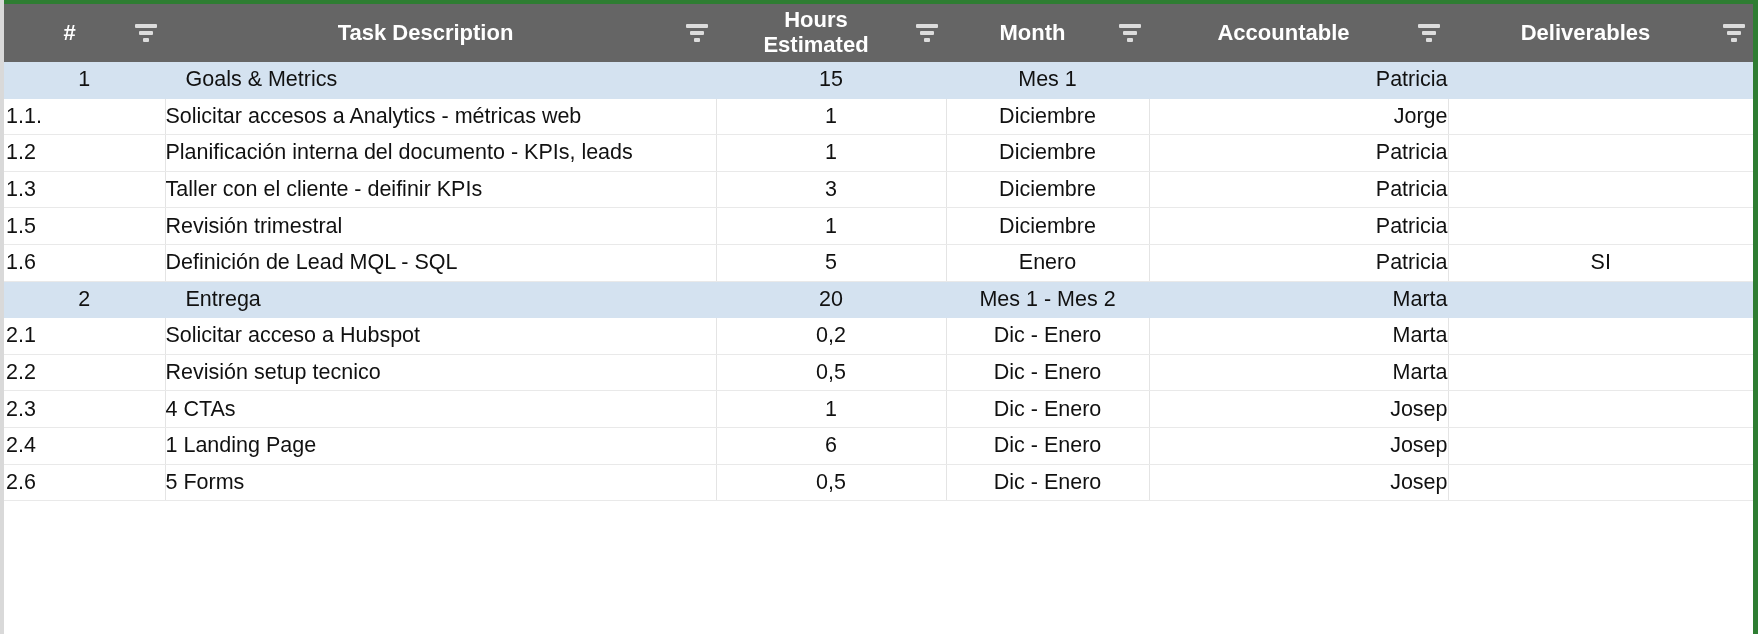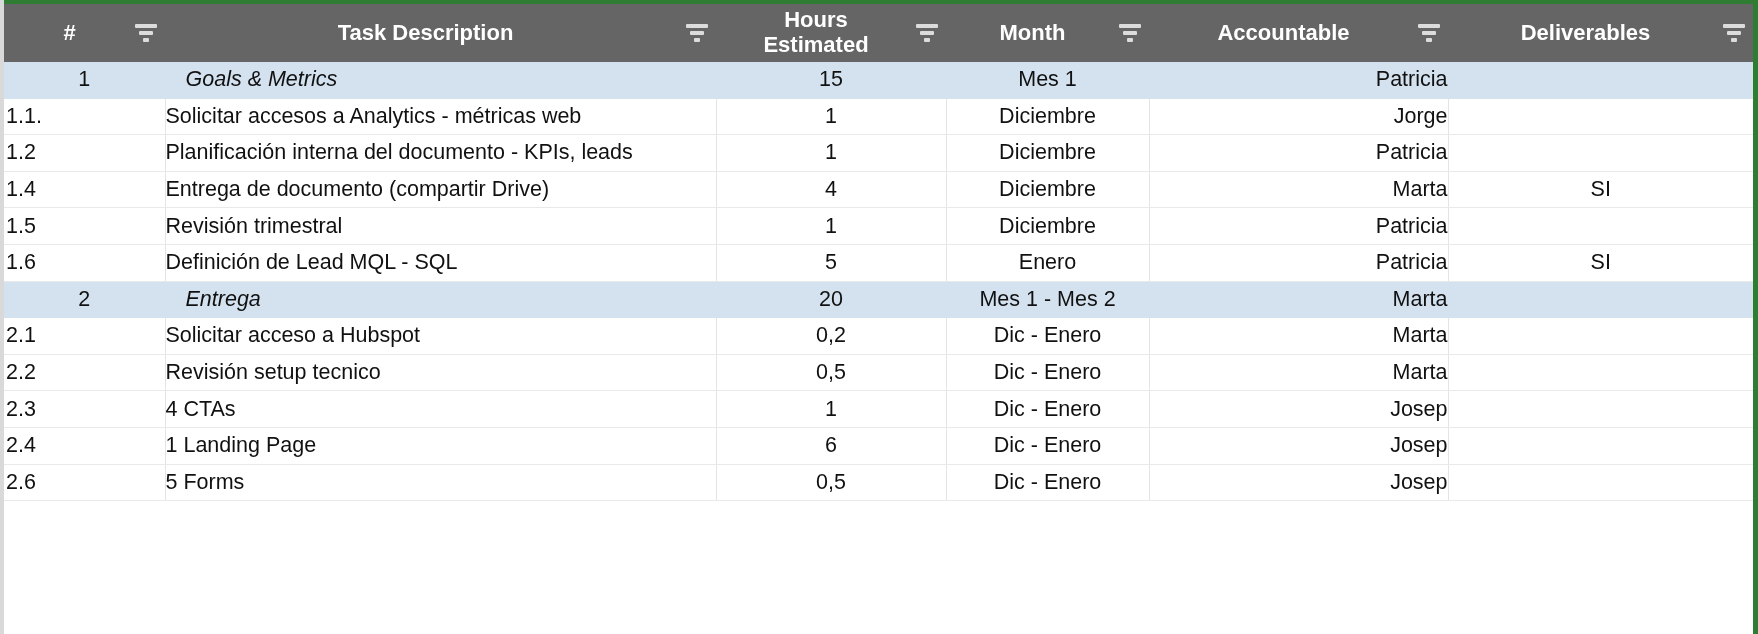--- a/index.html
+++ b/index.html
@@ -134,21 +134,21 @@
   td.month    { text-align: center; }
   td.acct     { text-align: right; }
   td.deliv    { text-align: center; }
 
   tr.section td {
     background: #d4e2f0;
     border-bottom: 1px solid #d4e2f0;
     border-right: 1px solid #d4e2f0;
   }
   tr.section td.num  { text-align: center; padding-left: 0; }
-  tr.section td.task { padding-left: 20px; font-style: italic; }
+  tr.section td.task { padding-left: 20px; }
 </style>
 </head>
 <body>
 
 <div id="sheet-frame">
 
   <div class="edge-top"></div>
   <div class="edge-left"></div>
   <div class="edge-right"></div>
 
@@ -245,26 +245,26 @@
         </tr>
         <tr class="task-row">
           <td class="num">1.2</td>
           <td class="task">Planificación interna del documento - KPIs, leads</td>
           <td class="hours">1</td>
           <td class="month">Diciembre</td>
           <td class="acct">Patricia</td>
           <td class="deliv"></td>
         </tr>
         <tr class="task-row">
-          <td class="num">1.4</td>
-          <td class="task">Entrega de documento (compartir Drive)</td>
-          <td class="hours">4</td>
+          <td class="num">1.3</td>
+          <td class="task">Taller con el cliente - deifinir KPIs</td>
+          <td class="hours">3</td>
           <td class="month">Diciembre</td>
-          <td class="acct">Marta</td>
-          <td class="deliv">SI</td>
+          <td class="acct">Patricia</td>
+          <td class="deliv"></td>
         </tr>
         <tr class="task-row">
           <td class="num">1.5</td>
           <td class="task">Revisión trimestral</td>
           <td class="hours">1</td>
           <td class="month">Diciembre</td>
           <td class="acct">Patricia</td>
           <td class="deliv"></td>
         </tr>
         <tr class="task-row">

